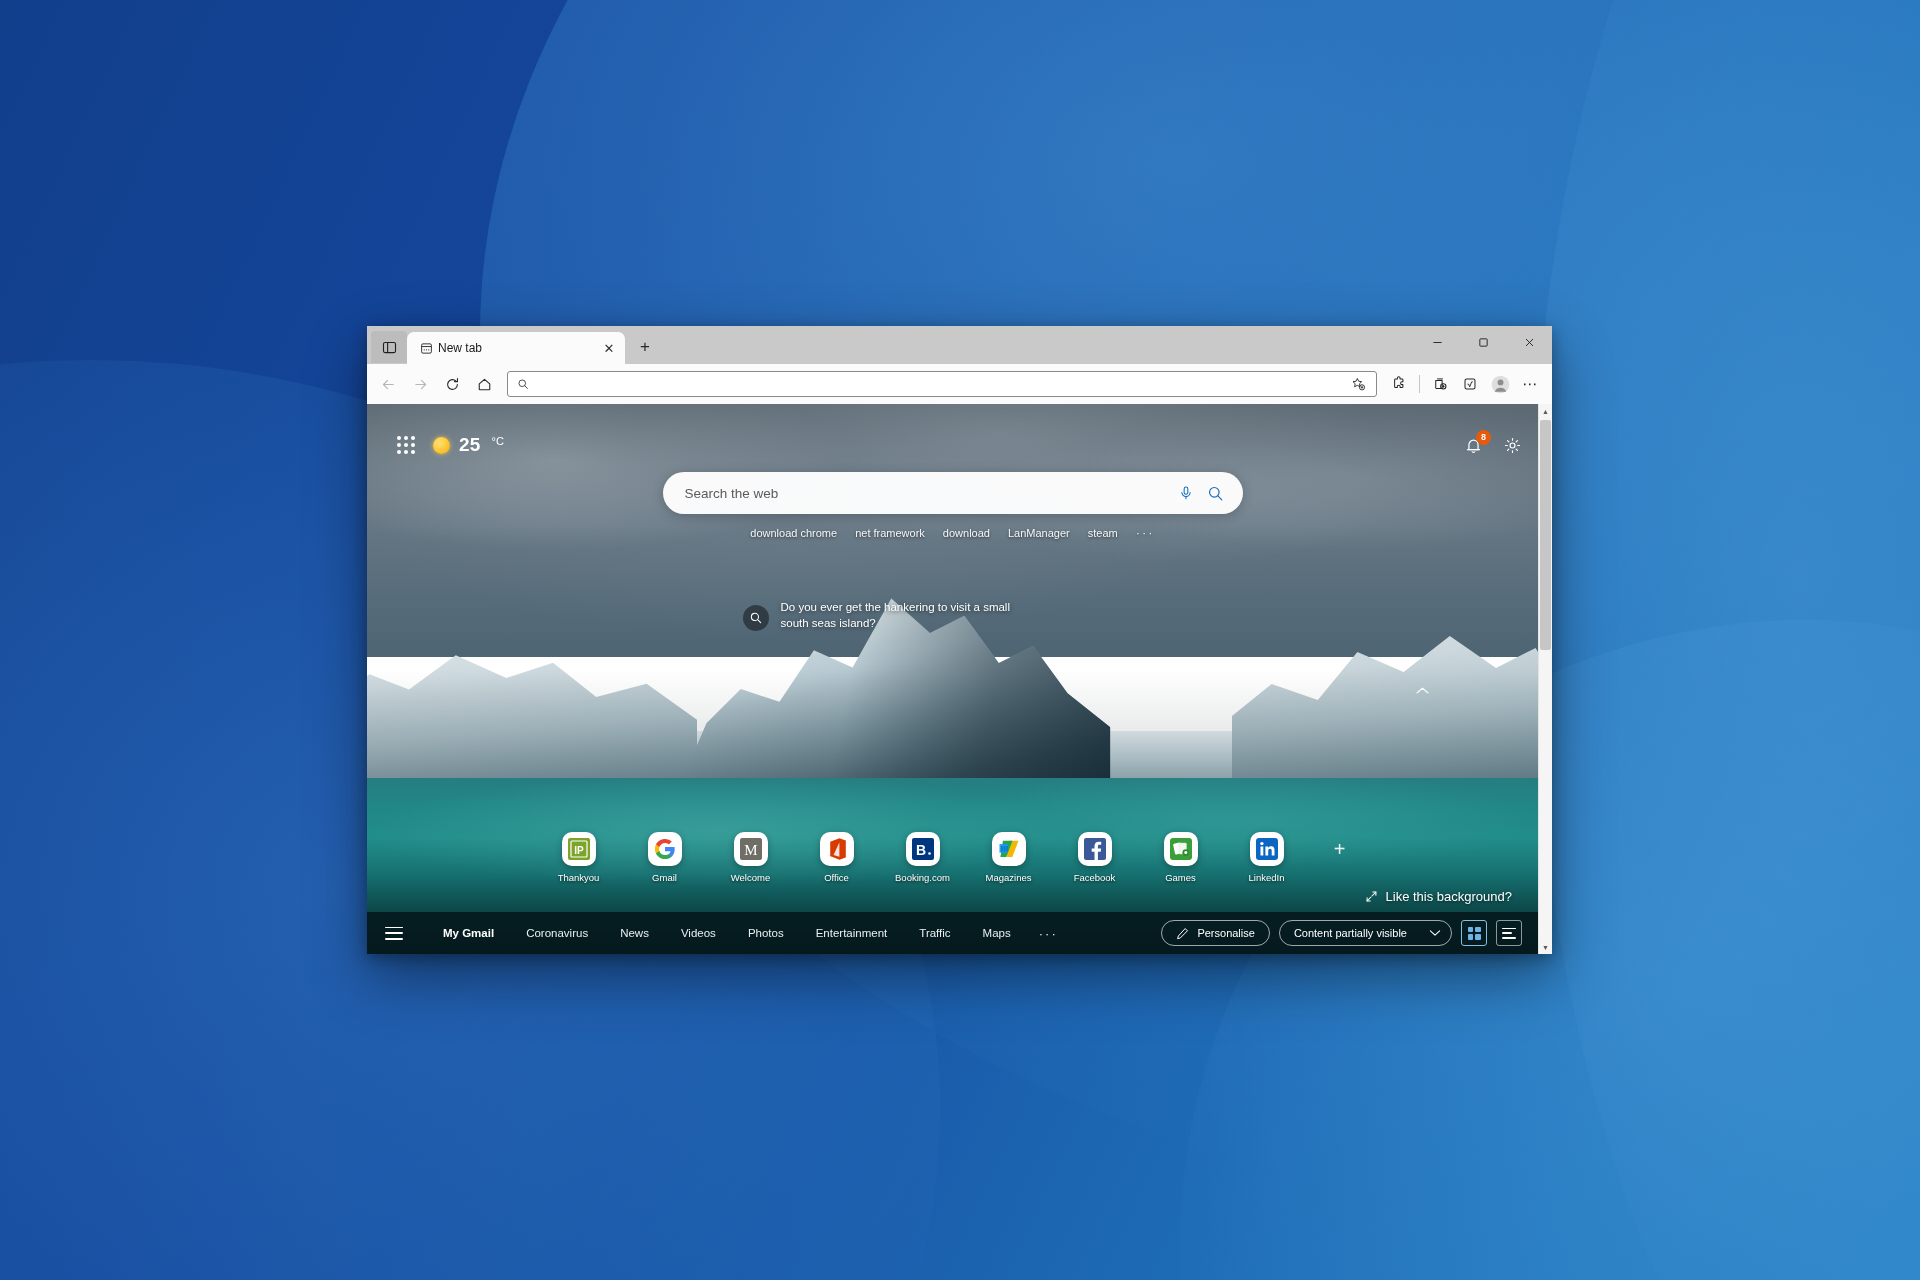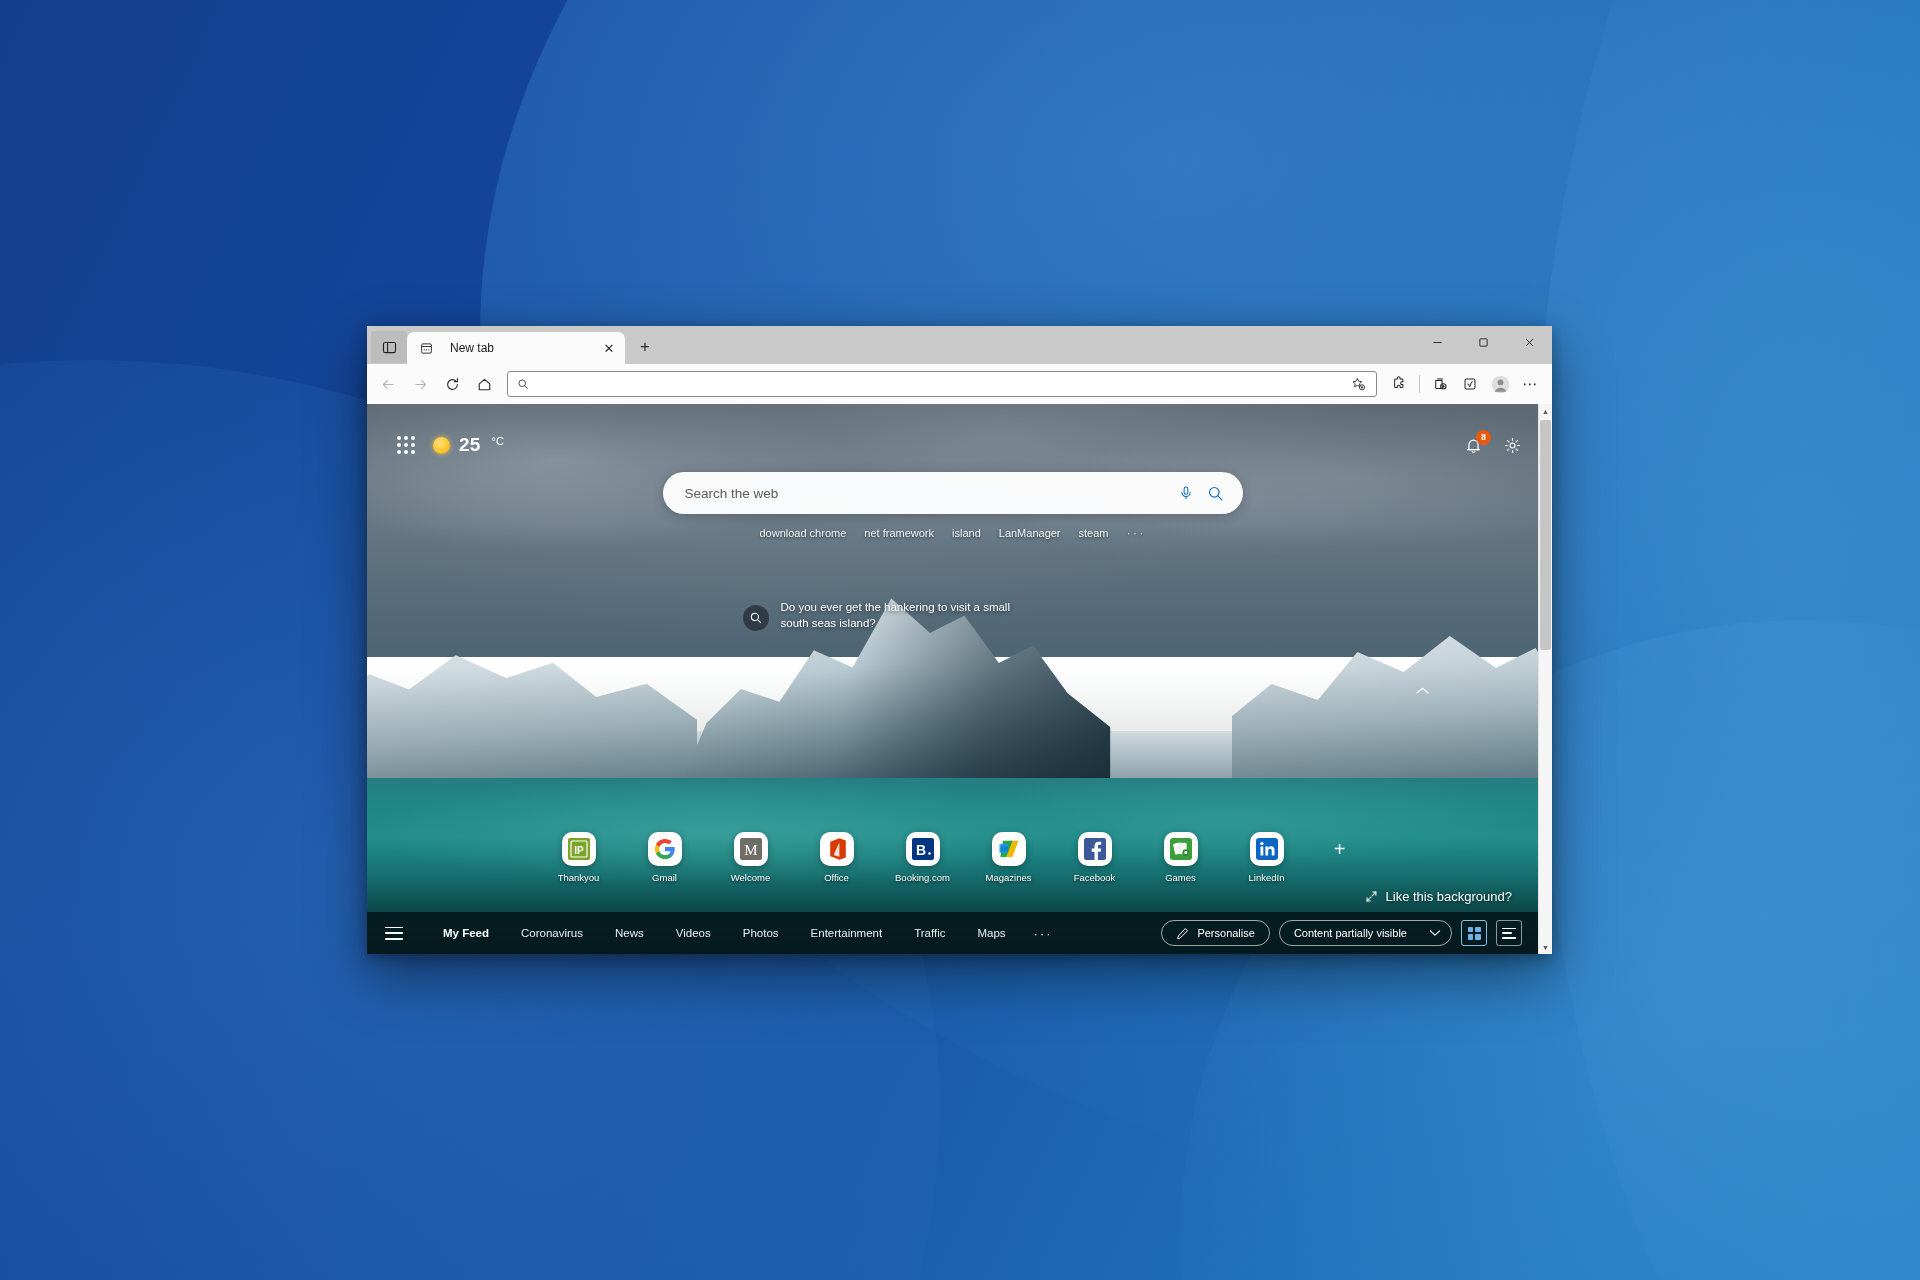--- a/index.html
+++ b/index.html
@@ -70,21 +70,21 @@
     border-radius: 4px 4px 0 0;
     background: #bcbcbc;
   }
   .tab {
     height: 32px;
     min-width: 218px;
     background: #fbfbfb;
     border-radius: 7px 7px 0 0;
     display: flex; align-items: center;
     padding: 0 6px 0 11px;
-    gap: 16px;
+    gap: 4px;
     position: relative;
   }
   .tab-favicon { width: 16px; height: 16px; flex: none; display:flex; align-items:center; justify-content:center;}
   .tab-title {
     font-size: 12px; color: #1b1b1b;
     white-space: nowrap; overflow: hidden; text-overflow: ellipsis;
     flex: 1;
   }
   .tab-close {
     width: 20px; height: 20px; border-radius: 3px;
@@ -618,21 +618,21 @@
                   <circle cx="8.6" cy="8.6" r="5.6"></circle>
                     <line x1="12.8" y1="12.8" x2="17.4" y2="17.4" stroke-linecap="round"></line>
                 </svg>
               </span>
             </div>
           </div>
 
           <div class="suggest-row">
             <span class="suggest-chip">download chrome</span>
             <span class="suggest-chip">net framework</span>
-            <span class="suggest-chip">island</span>
+            <span class="suggest-chip">download</span>
             <span class="suggest-chip">LanManager</span>
             <span class="suggest-chip">steam</span>
             <span class="suggest-more">···</span>
           </div>
 
           <div class="img-caption">
             <span class="caption-bubble">
               <svg width="14" height="14" viewBox="0 0 18 18" fill="none" stroke="#fff" stroke-width="1.3">
                 <circle cx="7.6" cy="7.6" r="4.6"></circle>
                   <line x1="11.1" y1="11.1" x2="15" y2="15" stroke-linecap="round"></line>
@@ -765,21 +765,21 @@
             <span class="like-bg-text">Like this background?</span>
           </div>
 
           <div class="ntp-navbar">
             <div class="hamburger">
                 <i></i>
                 <i></i>
                 <i></i>
               </div>
 
-            <span class="nav-link active">My Feed</span>
+            <span class="nav-link active">My Gmail</span>
             <span class="nav-link">Coronavirus</span>
             <span class="nav-link">News</span>
             <span class="nav-link">Videos</span>
             <span class="nav-link">Photos</span>
             <span class="nav-link">Entertainment</span>
             <span class="nav-link">Traffic</span>
             <span class="nav-link">Maps</span>
             <span class="nav-more">···</span>
 
             <div class="nav-right">

